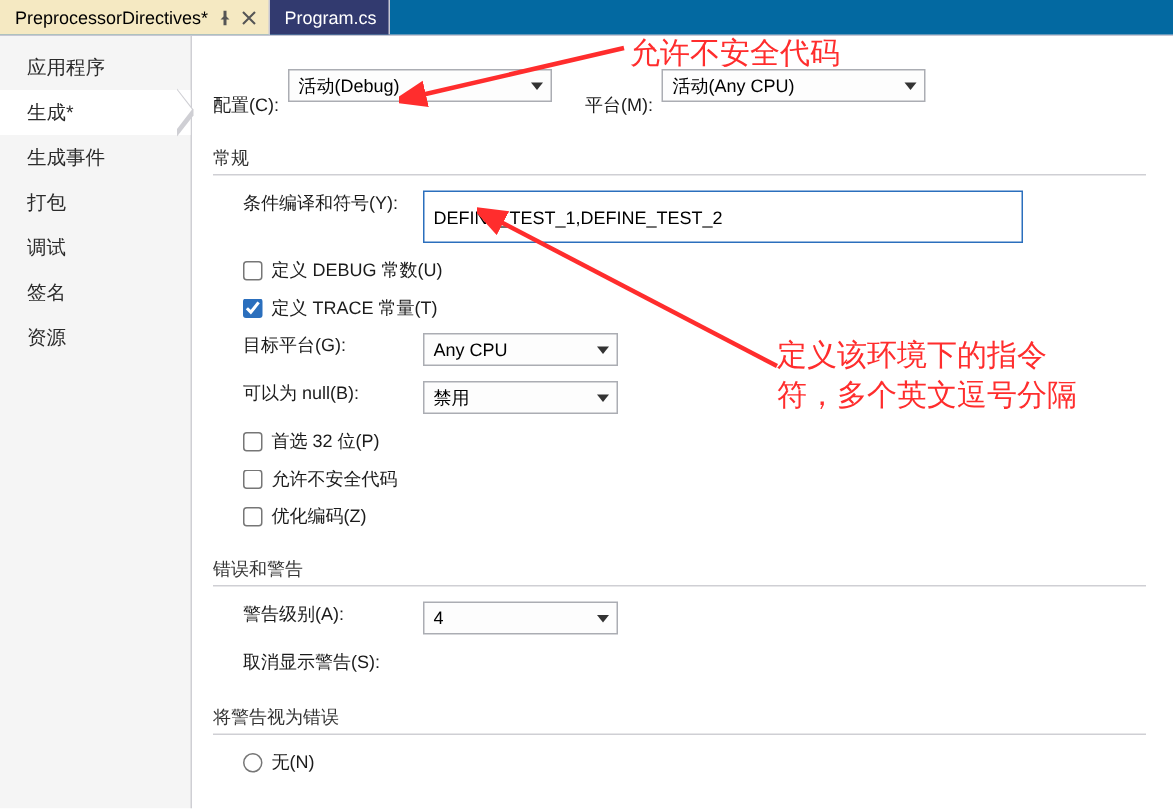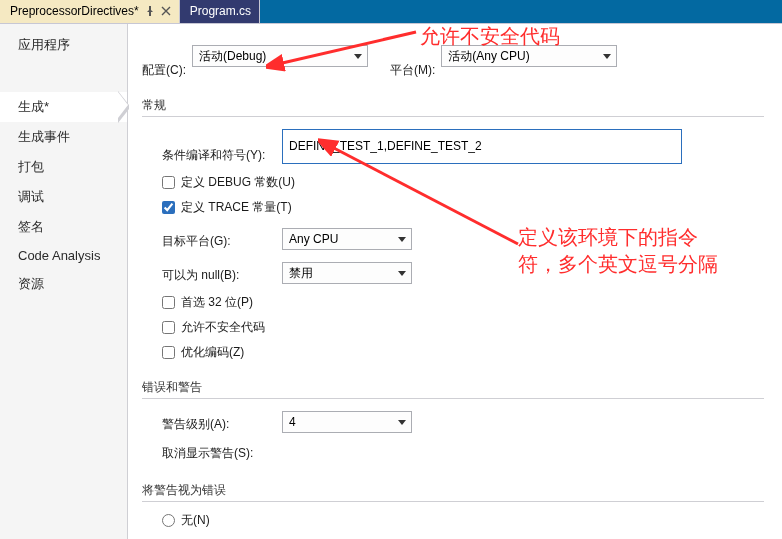--- a/index.html
+++ b/index.html
@@ -11,42 +11,42 @@
   .tab { display: flex; align-items: center; padding: 0 8px 0 10px; font-size: 12px; cursor: pointer; border-right: 1px solid #c7c7d4; gap: 6px; }
   .tab.active { background: #f5e9c2; color: #000; }
   .tab.inactive { background: #323a6f; color: #fff; }
   .pin-icon, .close-icon { width: 10px; height: 10px; display: inline-flex; align-items: center; justify-content: center; }
   .pin-icon svg, .close-icon svg { width: 10px; height: 10px; }
 
   
   .split { flex: 1 1 auto; display: flex; min-height: 0; }
   .sidebar { width: 128px; background: #f5f5f5; border-right: 1px solid #cfcfd4; padding-top: 6px; }
   .side-item { padding: 6px 10px 6px 18px; font-size: 13px; color: #2b2b2b; cursor: pointer; }
-  .side-item.active { background: #ffffff; position: relative; margin-top: 32px; }
+  .side-item.active { background: #ffffff; position: relative; }
   .side-item.active::after {
     content: ""; position: absolute; right: -1px; top: 0; bottom: 0;
     width: 0; height: 0; border-top: 13px solid transparent; border-bottom: 13px solid transparent; border-left: 10px solid #fff;
   }
   .side-item.active::before {
     content: ""; position: absolute; right: -2px; top: -1px; bottom: -1px;
     width: 0; border-top: 14px solid transparent; border-bottom: 14px solid transparent; border-left: 11px solid #cfcfd4;
   }
 
   
   .content { flex: 1; overflow: auto; position: relative; }
   .content-inner { padding: 10px 18px 16px 14px; }
   .toprow { display: flex; align-items: center; gap: 6px; margin-bottom: 14px; }
   .toprow label { font-size: 12px; margin-top: 28px; }
   .combo { position: relative; display: inline-block; }
   .combo select { border: 1px solid #abadb3; background: #fdfdfd; height: 22px; font-size: 12px; padding: 1px 22px 1px 6px; -webkit-appearance: none; -moz-appearance: none; appearance: none; }
   .combo::after { content: ""; position: absolute; right: 6px; top: 50%; transform: translateY(-40%); border-left: 4px solid transparent; border-right: 4px solid transparent; border-top: 5px solid #333; pointer-events: none; }
 
   .section-title { font-size: 12px; color: #333; padding: 4px 0 2px 0; border-bottom: 1px solid #cfcfd4; margin-bottom: 10px; }
   .indent { padding-left: 20px; }
-  .formrow { display: flex; align-items: flex-end; gap: 8px; margin-bottom: 10px; margin-top: 12px; }
+  .formrow { display: flex; align-items: flex-start; gap: 8px; margin-bottom: 10px; }
   .formrow .lbl { width: 112px; text-align: left; font-size: 12px; }
   .checkrow { display: flex; align-items: center; gap: 6px; margin-bottom: 8px; }
   .checkrow input[type=checkbox] { width: 13px; height: 13px; accent-color: #2b6fbd; }
   input[type=text].tb { border: 1px solid #2b6fbd; height: 35px; font-size: 12px; padding: 2px 6px; }
   input[type=text].tb2 { border: 1px solid #abadb3; height: 22px; font-size: 12px; padding: 2px 6px; }
   .radio-row { display: flex; align-items: center; gap: 6px; margin-bottom: 6px; }
 
   
   .anno { position: absolute; color: #ff2d2d; font-size: 20px; font-weight: 400; pointer-events: none; line-height: 1.35; }
   .arrow-svg { position: absolute; pointer-events: none; }
@@ -80,21 +80,20 @@
   </div>
 
   <div class="split">
     <div class="sidebar">
       <div class="side-item">应用程序</div>
       <div class="side-item active">生成*</div>
       <div class="side-item">生成事件</div>
       <div class="side-item">打包</div>
       <div class="side-item">调试</div>
       <div class="side-item">签名</div>
-      <div class="side-item">Code Analysis</div>
       <div class="side-item">资源</div>
     </div>
 
     <div class="content">
       <div class="content-inner">
 
         <div class="toprow">
           <label>配置(C):</label>
           <span class="combo">
             <select style="width:176px">

